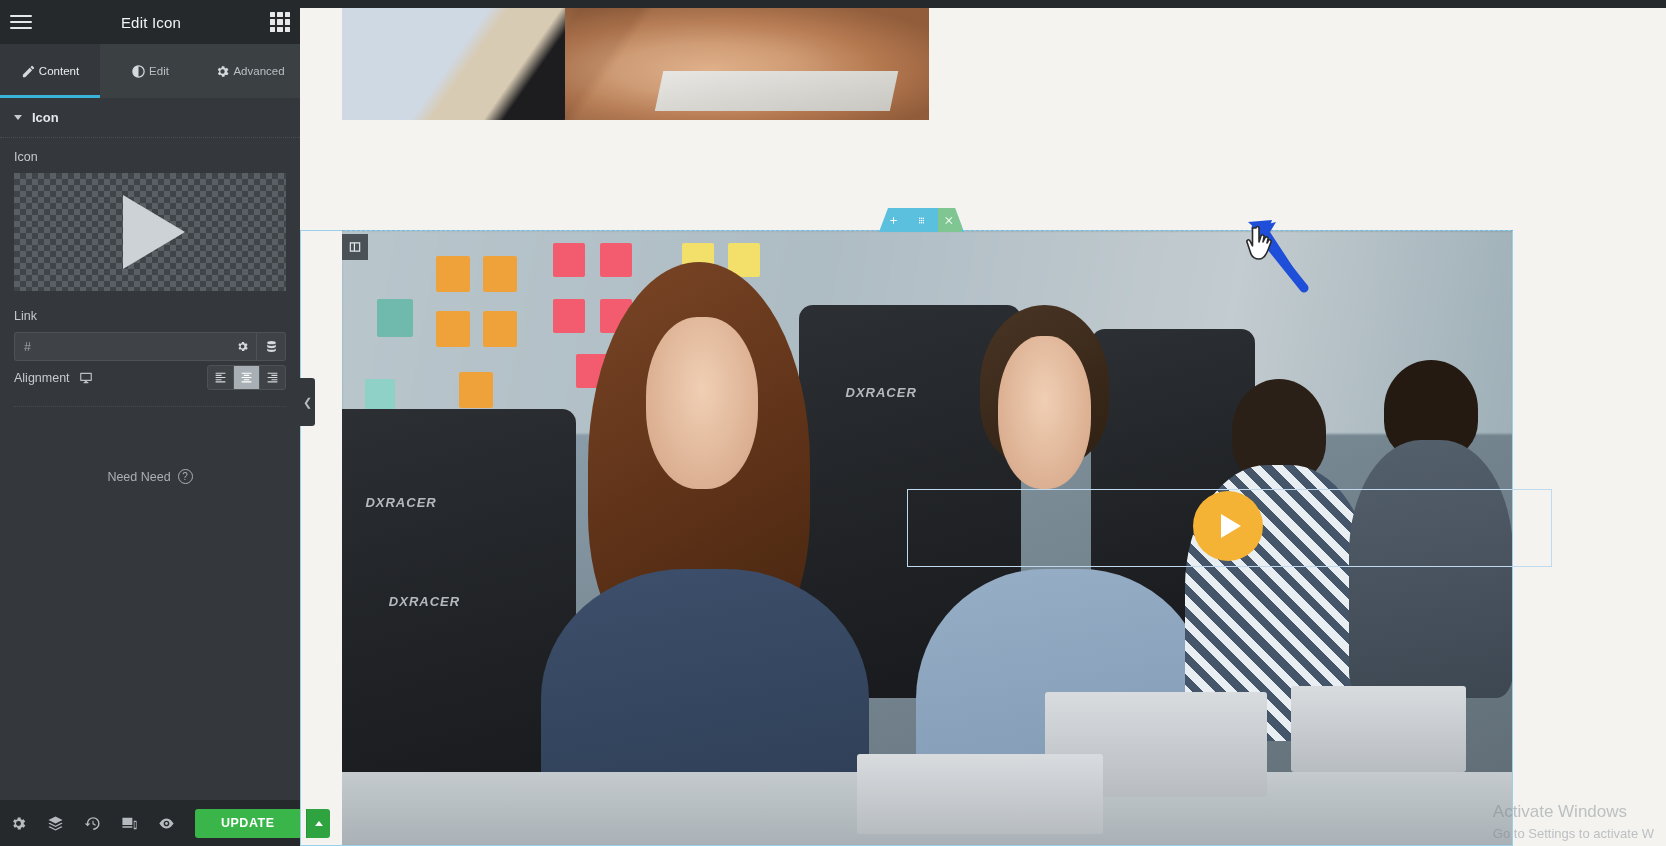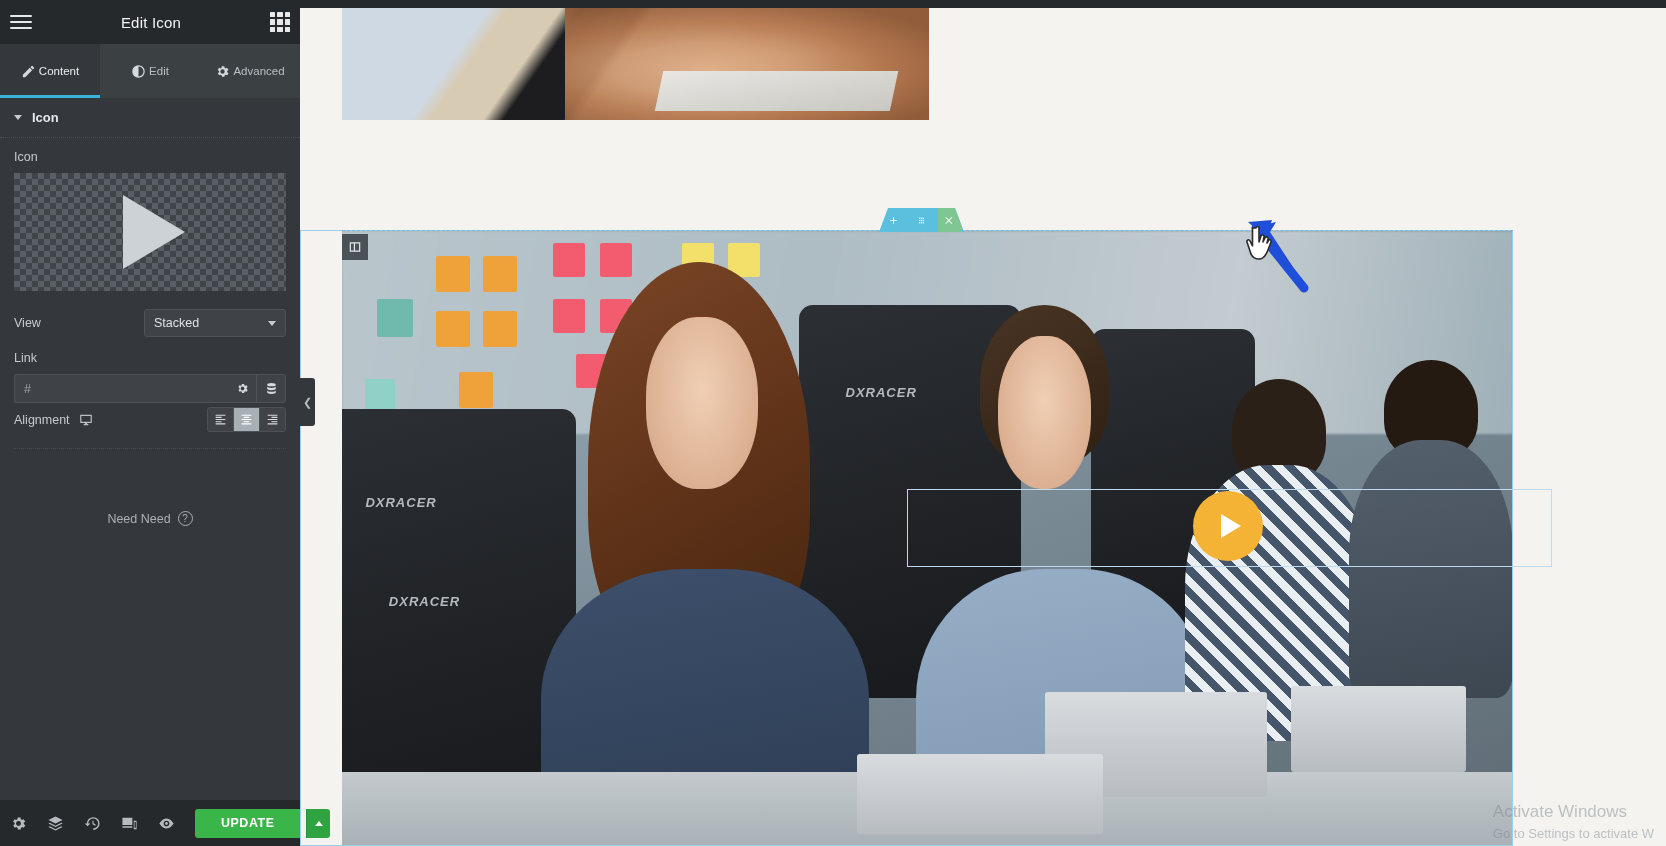--- a/index.html
+++ b/index.html
@@ -329,27 +329,20 @@
       <span>Icon</span>
     </div>
 
     <div class="panel-body">
 
       <span class="field-label">Icon</span>
       <div class="icon-preview">
         <span class="play-tri"></span>
       </div>
 
-      <div class="row">
-        <span class="field-label">View</span>
-        <div class="select-box">
-          <span>Stacked</span>
-          <span class="caret-down"></span>
-        </div>
-      </div>
 
 
       <div class="link-row">
         <span class="field-label">Link</span>
         <div class="link-input-wrap">
           <input class="link-input" type="text" value="#" style="">
           <div class="link-btn">
             <svg viewBox="0 0 24 24">
                 <path d="M19.4 13a7.5 7.5 0 000-2l2-1.6-2-3.4-2.4 1a7.6 7.6 0 00-1.7-1l-.4-2.5h-4l-.4 2.5a7.6 7.6 0 00-1.7 1l-2.4-1-2 3.4L6.6 11a7.5 7.5 0 000 2l-2 1.6 2 3.4 2.4-1c.5.4 1.1.8 1.7 1l.4 2.5h4l.4-2.5c.6-.2 1.2-.6 1.7-1l2.4 1 2-3.4-2-1.6zM12 15.5a3.5 3.5 0 110-7 3.5 3.5 0 010 7z"></path>
               </svg>

